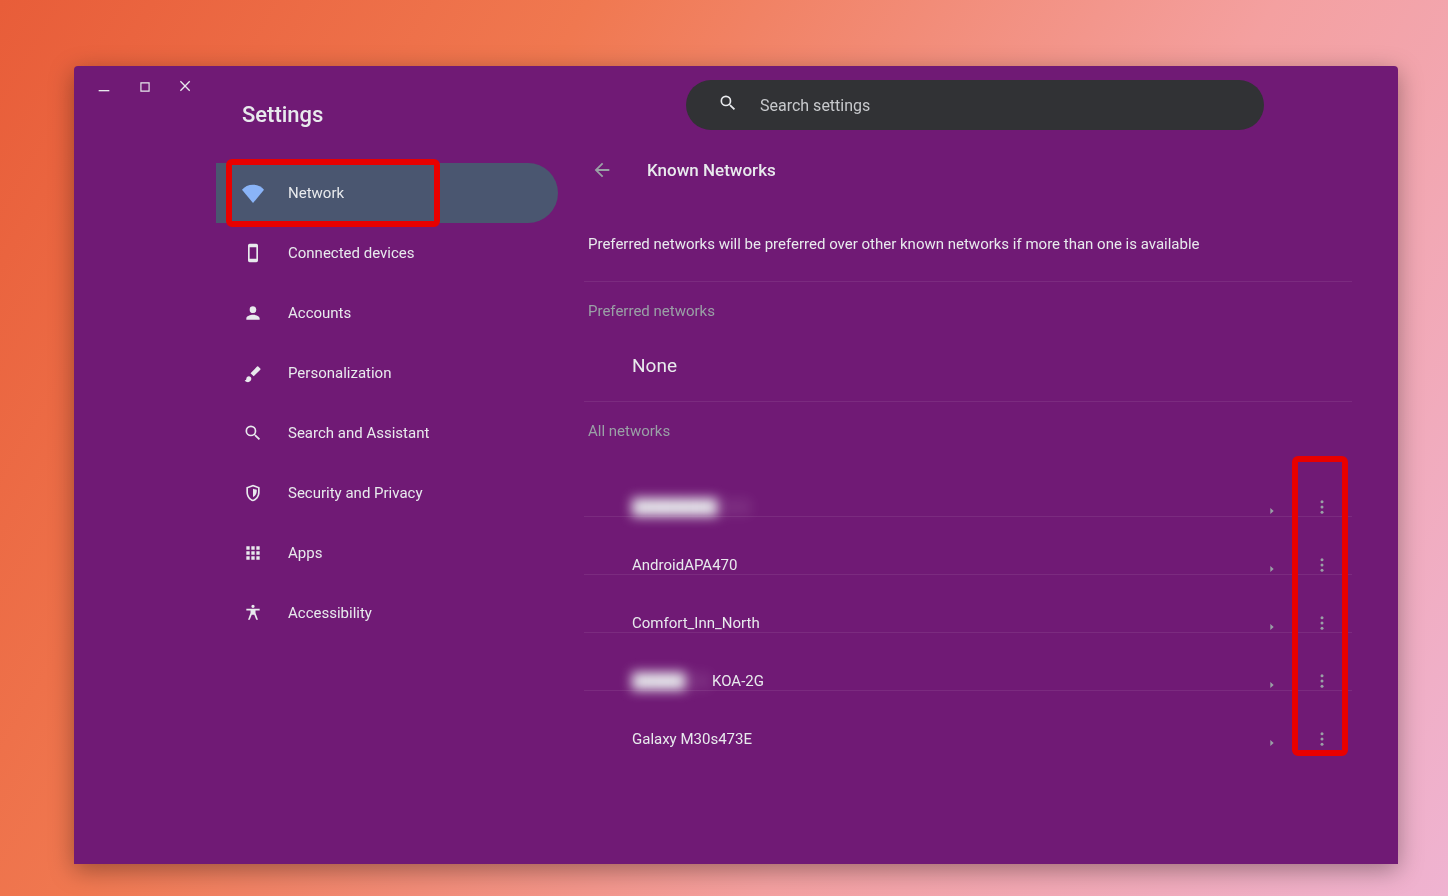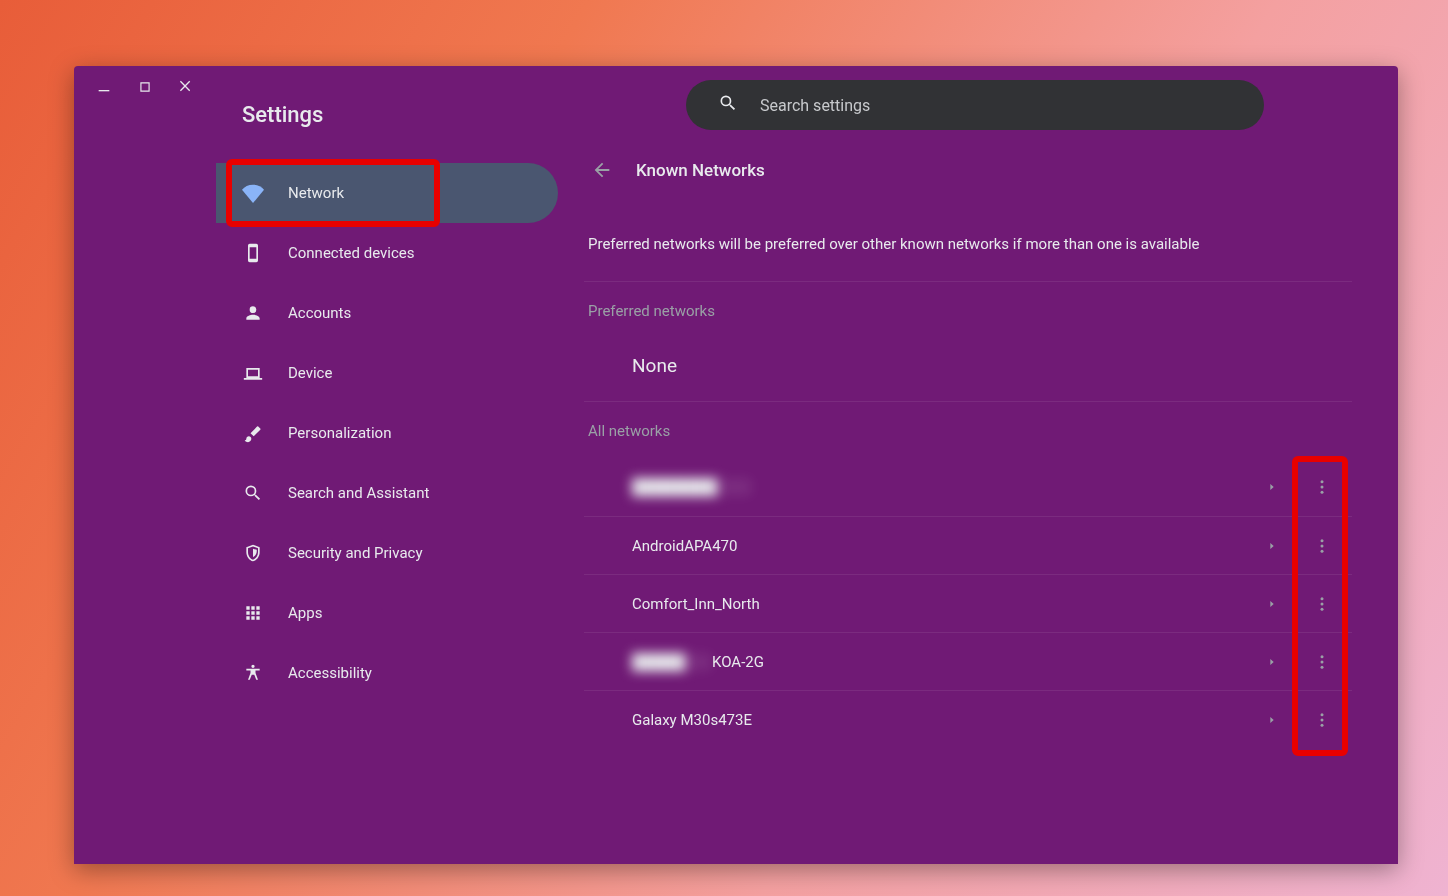--- a/index.html
+++ b/index.html
@@ -112,21 +112,21 @@
   .searchbar input::placeholder { color: #c7c9cc; }
   .panel {
     margin-left: 0;
     flex: 1;
     background: transparent;
     position: relative;
   }
   .panel-header {
     display: flex;
     align-items: center;
-    gap: 20px;
+    gap: 31px;
     padding: 12px 0 16px 22px;
     border-bottom: 1px solid rgba(255,255,255,0);
   }
   .back-btn { width: 28px; height: 28px; display:flex; align-items:center; justify-content:center; cursor:pointer; }
   .back-btn svg { fill: #9aa0a6; }
   .panel-title { font-size: 17px; font-weight: 500; color: #e8eaed; }
   .section {
     padding: 0 18px;
   }
   .description {
@@ -142,21 +142,21 @@
   }
   .none-item {
     padding: 16px 0 24px 48px;
     color: #e8eaed;
     font-size: 19px;
     border-bottom: 1px solid rgba(255,255,255,.08);
   }
   .net-list { position: relative; }
   .net-row {
     display: flex;
-    align-items: center;
+    align-items: flex-end;
     height: 58px;
     padding-left: 48px;
     border-top: 1px solid rgba(255,255,255,.08);
   }
   .net-row:first-child { border-top: none; }
   .net-name {
     flex: 1;
     color: #e8eaed;
     font-size: 15px;
   }
@@ -244,28 +244,20 @@
 
         <div class="nav-item">
           <span class="icon">
             <svg width="20" height="20" viewBox="0 0 24 24">
                 <path d="M12 12a4 4 0 1 0-4-4 4 4 0 0 0 4 4zm0 2c-3 0-8 1.5-8 4.5V20h16v-1.5c0-3-5-4.5-8-4.5z"></path>
               </svg>
           </span>
           <span>Accounts</span>
         </div>
 
-        <div class="nav-item">
-          <span class="icon">
-            <svg width="20" height="20" viewBox="0 0 24 24">
-                <path d="M20 18V6H4v12H1v2h22v-2h-3zM6 8h12v8H6V8z"></path>
-              </svg>
-          </span>
-          <span>Device</span>
-        </div>
 
         <div class="nav-item">
           <span class="icon">
             <svg width="20" height="20" viewBox="0 0 24 24">
                 <path d="M7 16c-1.66 0-3 1.34-3 3 0 1.3-1 2-2 2 1 1.5 2.5 2 4 2 2.21 0 4-1.79 4-4 0-1.66-1.34-3-3-3zm13.71-9.29-2.42-2.42a1 1 0 0 0-1.41 0L9 12.17l3.83 3.83 7.88-7.88a1 1 0 0 0 0-1.41z"></path>
               </svg>
           </span>
           <span>Personalization</span>
         </div>
 

